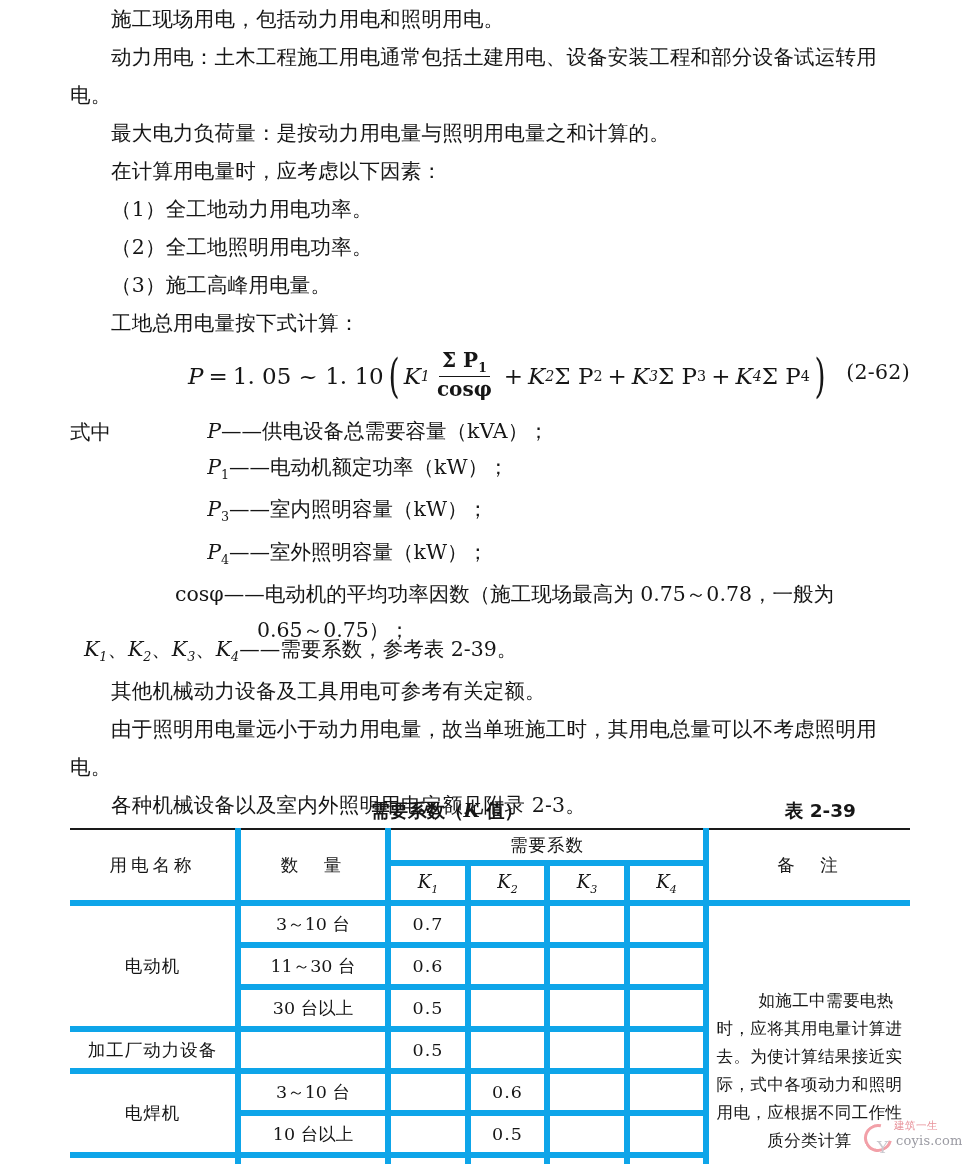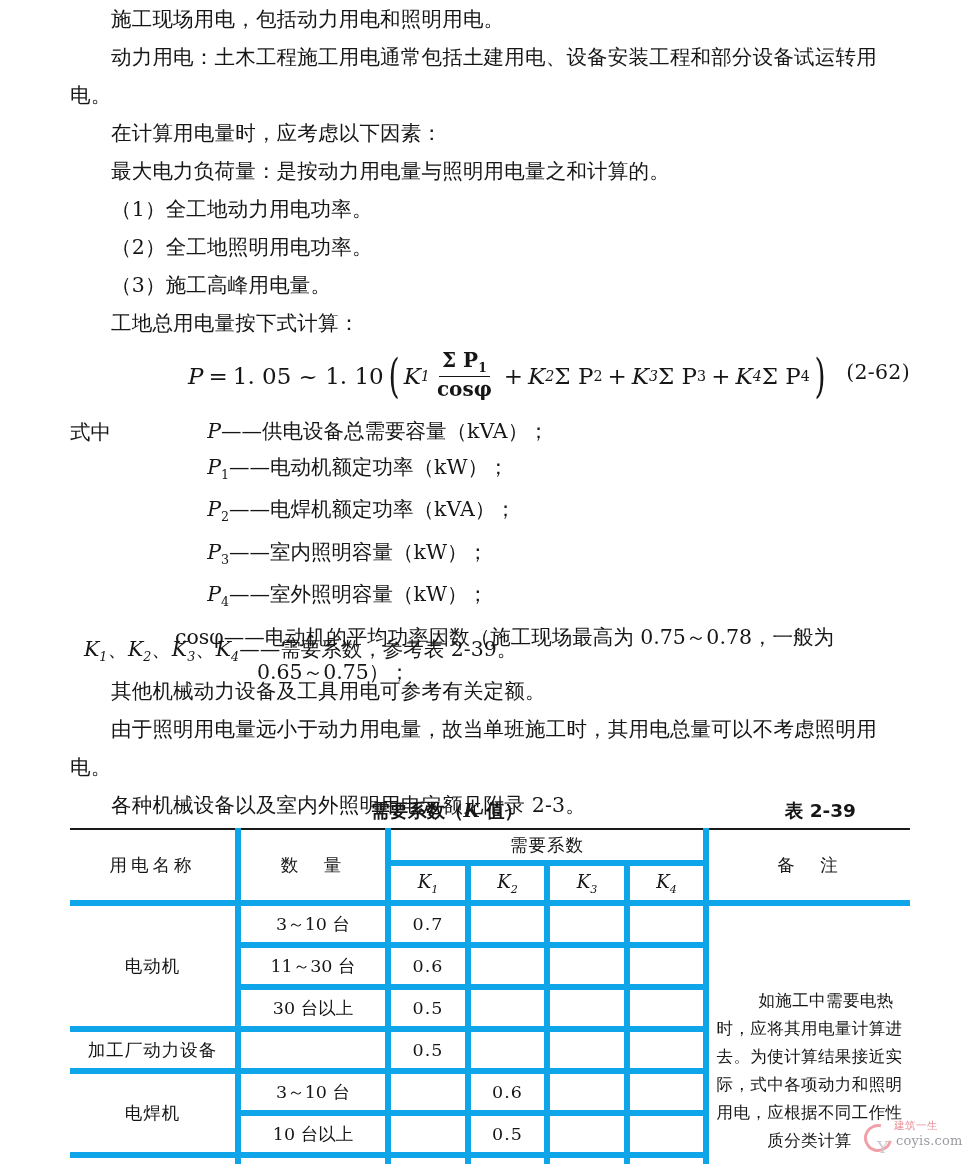--- a/index.html
+++ b/index.html
@@ -276,22 +276,22 @@
   }
 </style>
 </head>
 <body>
 
 <div class="page">
 
   <div class="body-text">
     <p class="para">施工现场用电，包括动力用电和照明用电。</p>
     <p class="para">动力用电：土木工程施工用电通常包括土建用电、设备安装工程和部分设备试运转用电。</p>
+    <p class="para">最大电力负荷量：是按动力用电量与照明用电量之和计算的。</p>
     <p class="para">在计算用电量时，应考虑以下因素：</p>
-    <p class="para">最大电力负荷量：是按动力用电量与照明用电量之和计算的。</p>
     <p class="para">（1）全工地动力用电功率。</p>
     <p class="para">（2）全工地照明用电功率。</p>
     <p class="para">（3）施工高峰用电量。</p>
     <p class="para">工地总用电量按下式计算：</p>
   </div>
 
   <div class="formula-row">
     <div class="formula">
       <span class="it">P</span>
       <span class="op">=</span>
@@ -328,23 +328,20 @@
     <div class="where-list">
 
       <span class="where-item">
         <span class="sym">P</span><span>——供电设备总需要容量（kVA）；</span>
       </span>
 
       <span class="where-item">
         <span class="sym">P</span><sub class="sm">1</sub><span>——电动机额定功率（kW）；</span>
       </span>
 
-      <span class="where-item">
-        <span class="sym">P</span><sub class="sm">2</sub><span>——电焊机额定功率（kVA）；</span>
-      </span>
 
       <span class="where-item">
         <span class="sym">P</span><sub class="sm">3</sub><span>——室内照明容量（kW）；</span>
       </span>
 
       <span class="where-item">
         <span class="sym">P</span><sub class="sm">4</sub><span>——室外照明容量（kW）；</span>
       </span>
 
       <span class="where-item">

